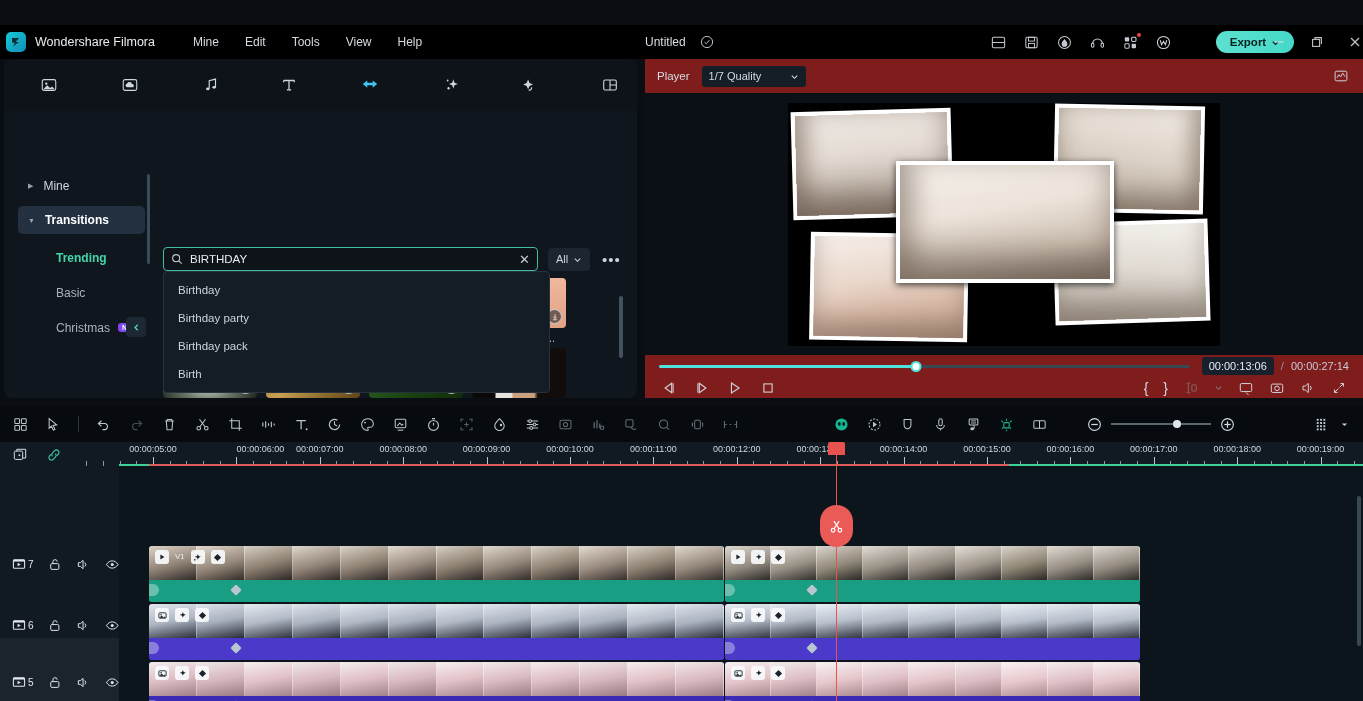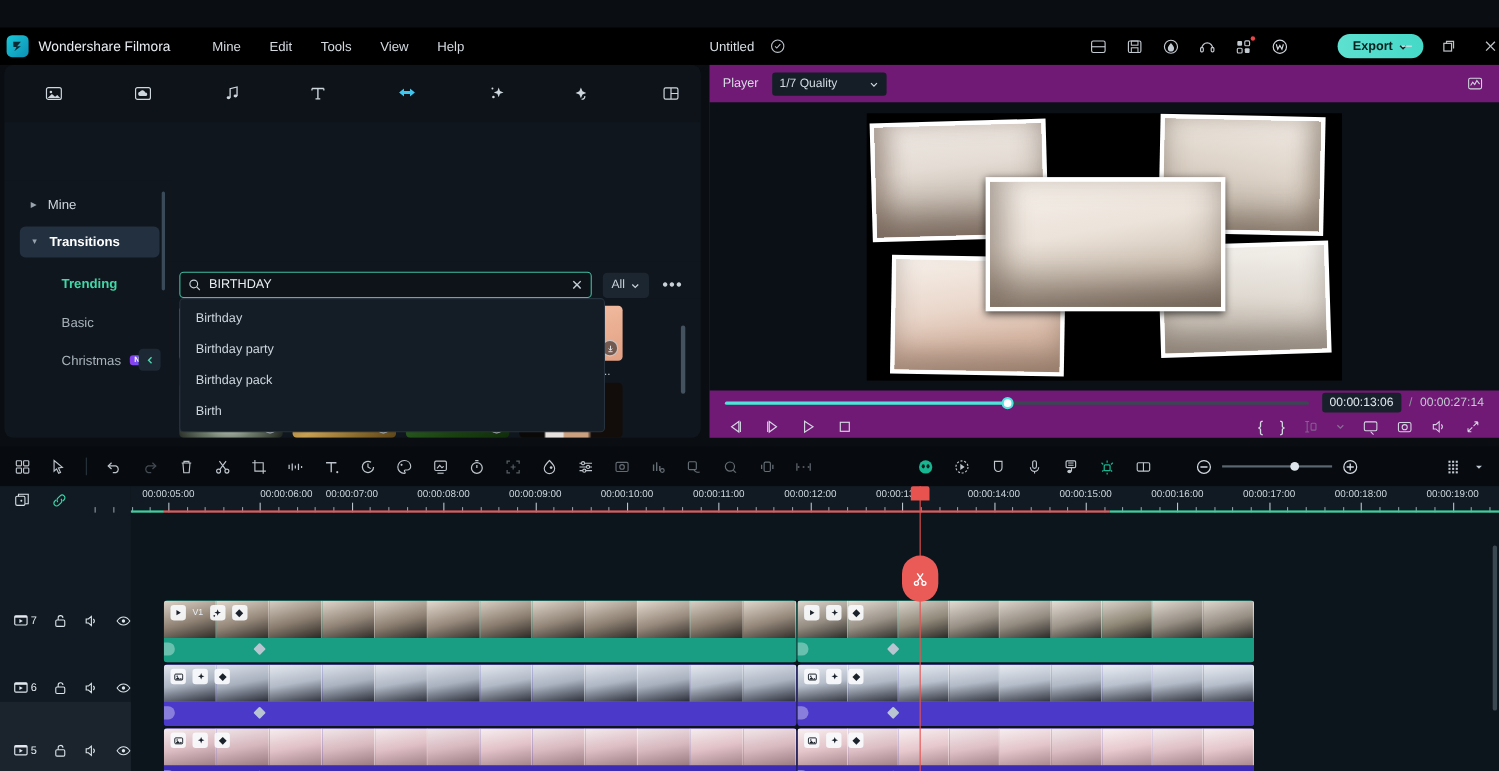--- a/index.html
+++ b/index.html
@@ -95,21 +95,21 @@
   .grow { display:flex; gap: 9px; margin-bottom: 4px; }
   .cell { width: 94px; cursor:pointer; }
   .thumb { width: 94px; height: 50px; border-radius: 4px; position:relative; overflow:hidden; }
   .cap { font-size: 10.5px; color:#c4cdd5; margin-top: 4px; white-space:nowrap; overflow:hidden; }
   .dl { position:absolute; right:4px; bottom:4px; width:15px;height:15px;border-radius:50%;
     background: rgba(20,25,32,.55); border:1px solid rgba(225,232,238,.75); display:flex;align-items:center;justify-content:center;}
   .gem { position:absolute; left:4px; top:3px; width:12px; height:10px; }
   .grid-scroll { position:absolute; right:2px; top:18px; width:4px; height:62px; background:#44525f; border-radius:2px;}
 
   
-  .player { position:absolute; top:59px; left:645px; width:718px; height:339px; background:#701a75; }
+  .player { position:absolute; top:59px; left:645px; width:718px; height:339px; background:#7f1d1d; }
   .playerhdr { height: 34px; display:flex; align-items:center; padding-left: 12px; gap:12px; }
   .playerhdr .lbl { font-size:11.5px; color:#d6dde3; }
   .qual { width:104px;height:21px;background:#151e27;border-radius:3px;display:flex;align-items:center;
           justify-content:space-between;padding:0 7px;font-size:11px;color:#d2dae1;cursor:pointer;}
   .wave-ic { position:absolute; right: 14px; top: 9px; width:16px;height:16px; }
 
   .stage { position:absolute; top:34px; left:0; width:718px; height:262px; background:#0b1016; display:flex;align-items:center;justify-content:center;}
   .canvas { position:relative; width: 432px; height: 243px; background:#000; overflow:hidden; }
   .ph { position:absolute; background:#fff; padding:4px; box-shadow:0 2px 7px rgba(0,0,0,.7); overflow:hidden;}
   .ph .inner { width:100%; height:100%; background-size:cover; }

